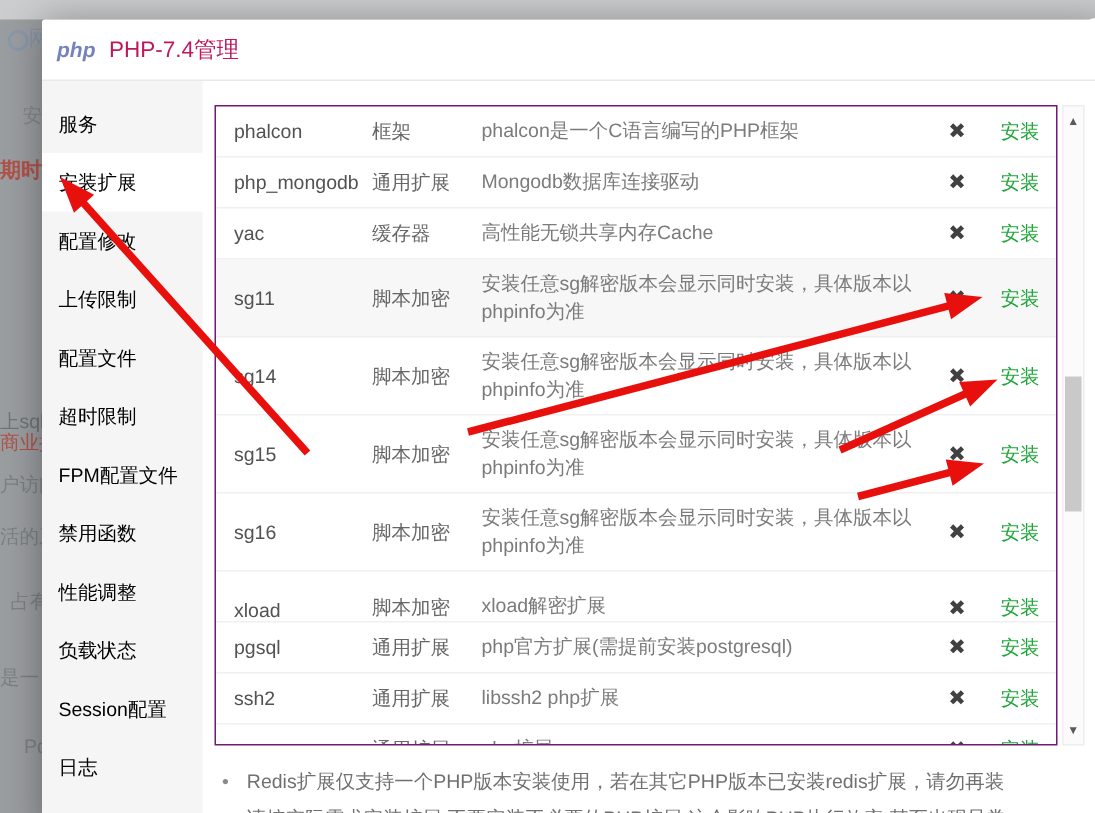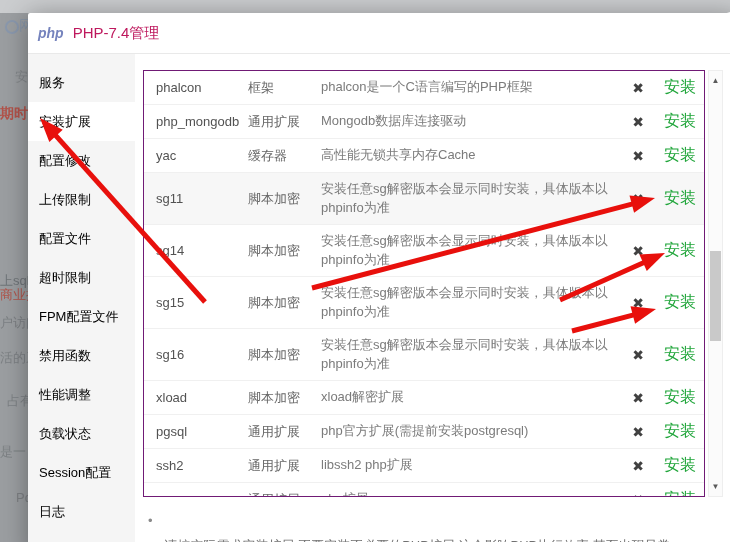--- a/index.html
+++ b/index.html
@@ -26,21 +26,21 @@
 
   
   .table-wrap{position:absolute;left:115px;top:16px;width:562px;height:427px;
     border:1px solid #701a75;box-sizing:border-box;overflow:hidden;background:#fff;}
   .ext-row{display:flex;align-items:center;border-bottom:1px solid #f0f0f0;box-sizing:border-box;font-size:13px;}
   .ext-row.hl{background:#f7f7f7;}
   .cell-name{width:104px;padding-left:12px;box-sizing:border-box;color:#525252;}
   .cell-type{width:73px;color:#666;}
   .cell-desc{width:295px;color:#7b7b7b;line-height:1.45;}
   .cell-x{width:44px;text-align:center;color:#414141;font-size:14px;font-weight:bold;cursor:pointer;}
-  .cell-install{width:40px;text-align:center;font-size:16px;cursor:pointer;}
+  .cell-install{width:40px;text-align:center;font-size:13px;cursor:pointer;}
 
   
   .vscroll{position:absolute;left:680px;top:16px;width:15px;height:427px;background:#fbfbfb;
     border:1px solid #eeeeee;box-sizing:border-box;}
   .vs-up,.vs-down{position:absolute;left:0;width:13px;text-align:center;font-size:8px;color:#5a5a5a;cursor:pointer;}
   .vs-up{top:5px;}
   .vs-down{bottom:5px;}
   .vs-thumb{position:absolute;left:1px;top:180px;width:11px;height:90px;background:#c9c9c9;cursor:pointer;}
 
   
@@ -138,21 +138,21 @@
           <div class="cell-x">✖</div>
           <div class="cell-install" style="color: rgb(32, 165, 58);">安装</div>
         </div>
         <div class="ext-row" style="height: 52px;">
           <div class="cell-name">sg16</div>
           <div class="cell-type">脚本加密</div>
           <div class="cell-desc">安装任意sg解密版本会显示同时安装，具体版本以phpinfo为准</div>
           <div class="cell-x">✖</div>
           <div class="cell-install" style="color: rgb(32, 165, 58);">安装</div>
         </div>
-        <div class="ext-row" style="height: 34px;">
+        <div class="ext-row" style="height: 34px; align-items: flex-end;">
           <div class="cell-name">xload</div>
           <div class="cell-type">脚本加密</div>
           <div class="cell-desc">xload解密扩展</div>
           <div class="cell-x">✖</div>
           <div class="cell-install" style="color: rgb(32, 165, 58);">安装</div>
         </div>
         <div class="ext-row" style="height: 34px;">
           <div class="cell-name">pgsql</div>
           <div class="cell-type">通用扩展</div>
           <div class="cell-desc">php官方扩展(需提前安装postgresql)</div>
@@ -175,20 +175,21 @@
         </div>
       </div>
     <div class="vscroll">
       <div class="vs-up">▲</div>
       <div class="vs-thumb"></div>
       <div class="vs-down">▼</div>
     </div>
     <div class="notes" id="notes">
         <div class="note-item">
           <span class="dot">•</span>
+          <span>Redis扩展仅支持一个PHP版本安装使用，若在其它PHP版本已安装redis扩展，请勿再装</span>
         </div>
         <div class="note-item">
           <span class="dot">•</span>
           <span>请按实际需求安装扩展,不要安装不必要的PHP扩展,这会影响PHP执行效率,甚至出现异常</span>
         </div>
       </div>
   </div>
 </div>
 
 <svg id="arrows" xmlns="http://www.w3.org/2000/svg">

